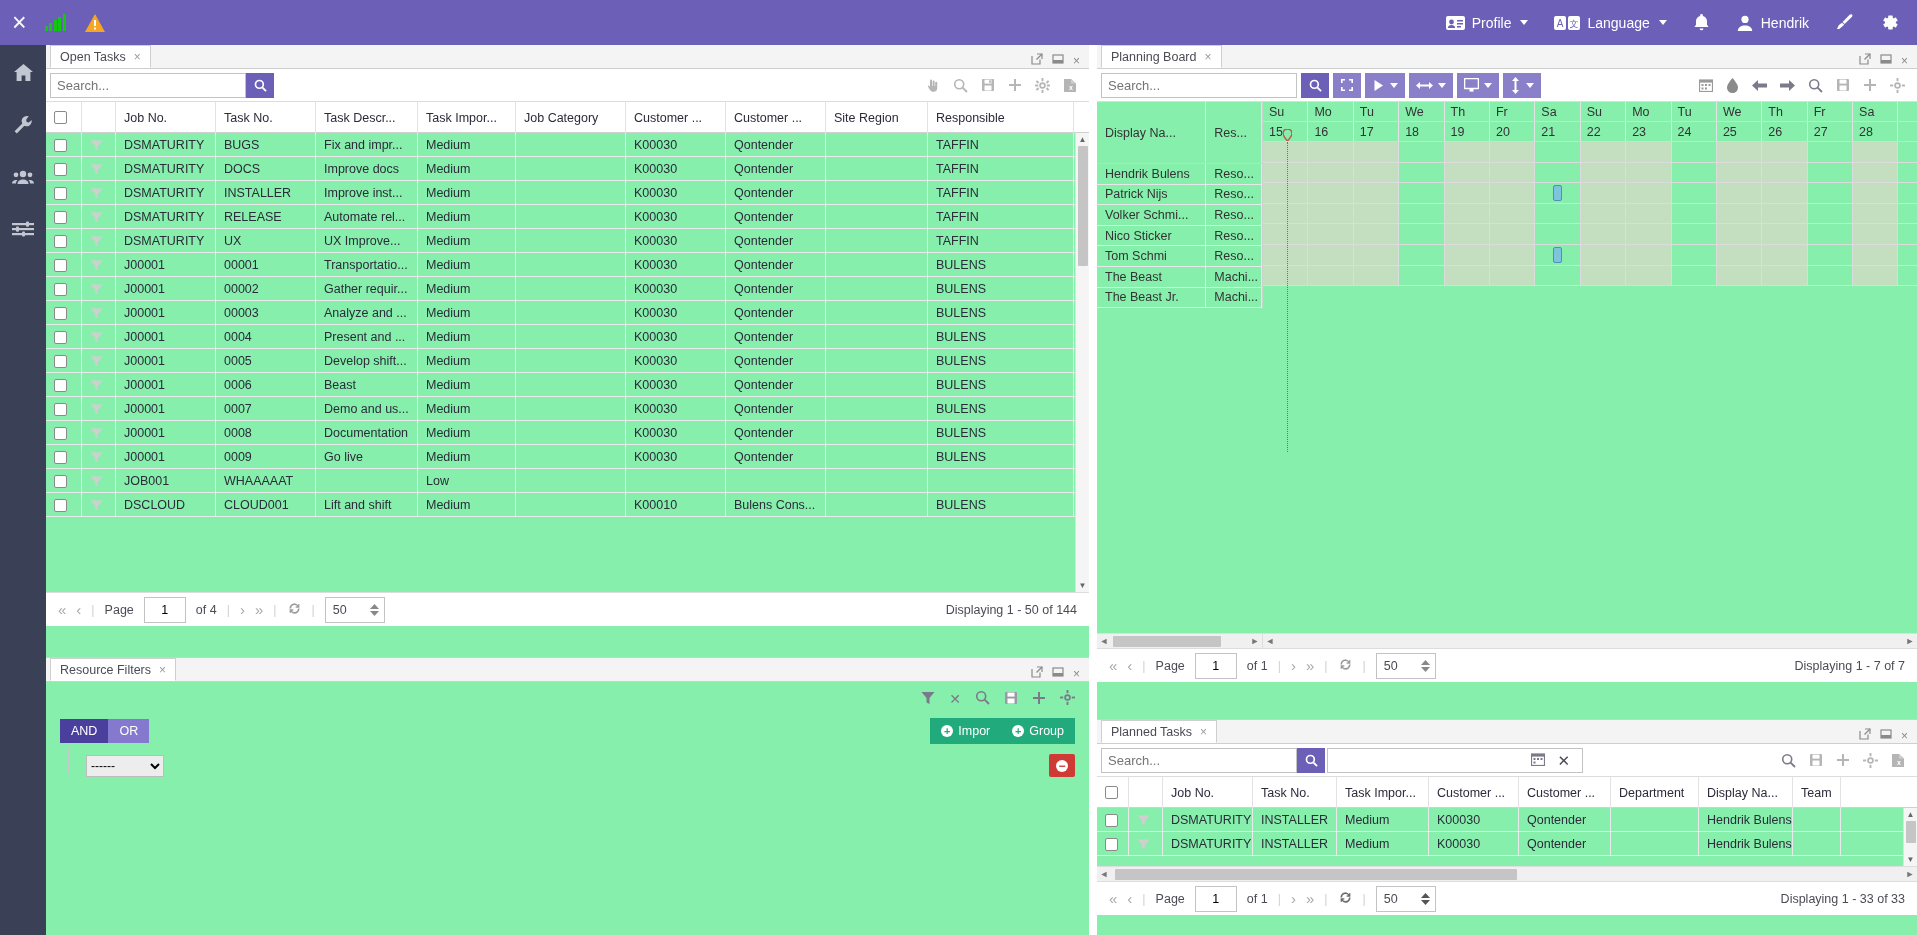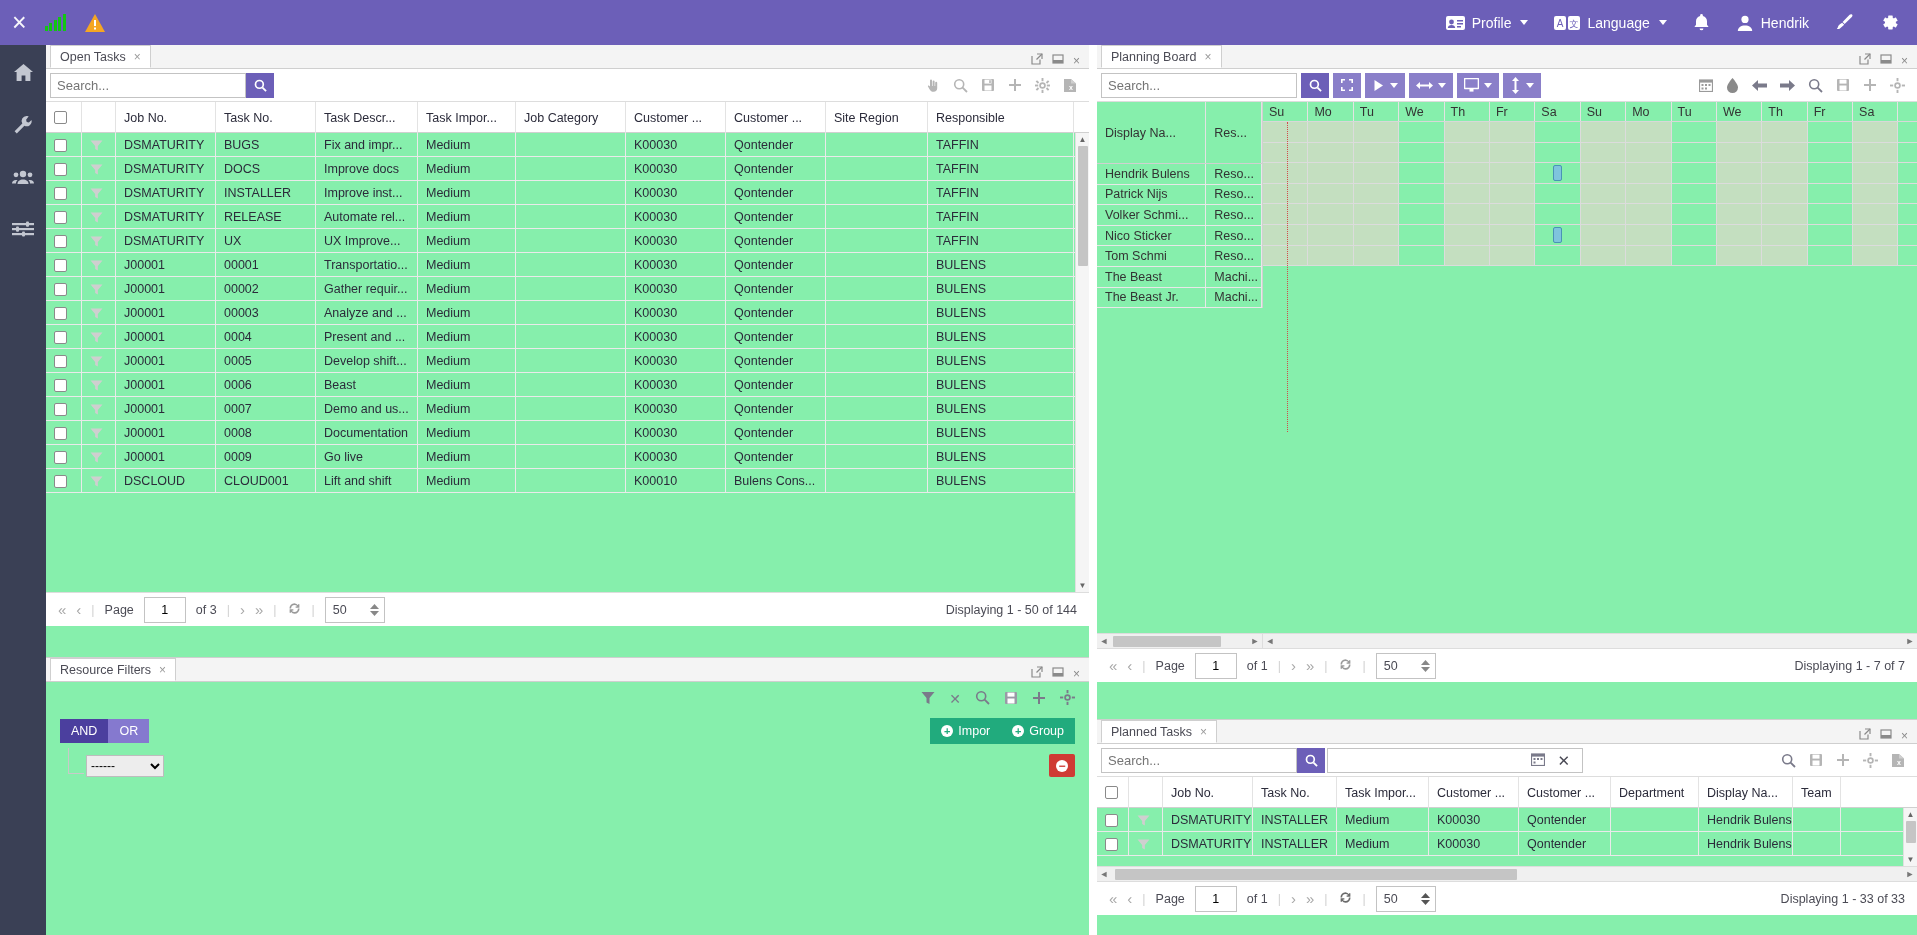--- a/index.html
+++ b/index.html
@@ -640,20 +640,39 @@
           </div>
           <div class="grow">
             <div class="gc" style="width:36px">
               <span class="cbox"></span>
             </div>
             <div class="gc" style="width:34px">
               <svg class="funnel" viewBox="0 0 14 12">
                 <path d="M0.5 0.5h13l-5 6v5l-3-1.6V6.5z" fill="#cfcfcf"></path>
               </svg>
             </div>
+            <div class="gc" style="width:100px">JOB001</div>
+            <div class="gc" style="width:100px">WHAAAAAT</div>
+            <div class="gc" style="width:102px"></div>
+            <div class="gc" style="width:98px">Low</div>
+            <div class="gc" style="width:110px"></div>
+            <div class="gc" style="width:100px"></div>
+            <div class="gc" style="width:100px"></div>
+            <div class="gc" style="width:102px"></div>
+            <div class="gc" style="width:146px"></div>
+          </div>
+          <div class="grow">
+            <div class="gc" style="width:36px">
+              <span class="cbox"></span>
+            </div>
+            <div class="gc" style="width:34px">
+              <svg class="funnel" viewBox="0 0 14 12">
+                <path d="M0.5 0.5h13l-5 6v5l-3-1.6V6.5z" fill="#cfcfcf"></path>
+              </svg>
+            </div>
             <div class="gc" style="width:100px">DSCLOUD</div>
             <div class="gc" style="width:100px">CLOUD001</div>
             <div class="gc" style="width:102px">Lift and shift</div>
             <div class="gc" style="width:98px">Medium</div>
             <div class="gc" style="width:110px"></div>
             <div class="gc" style="width:100px">K00010</div>
             <div class="gc" style="width:100px">Bulens Cons...</div>
             <div class="gc" style="width:102px"></div>
             <div class="gc" style="width:146px">BULENS</div>
           </div>
@@ -664,21 +683,21 @@
         <div class="vs-arrow" style="position:absolute;bottom:0;width:100%;">▼</div>
       </div>
     </div>
 
     <div class="pager">
       <span class="pg-ic">«</span>
       <span class="pg-ic">‹</span>
       <span class="pg-sep">|</span>
       <span>Page</span>
       <input class="pg-input" value="1" id="ot-page" style="">
-      <span>of 3</span>
+      <span>of 4</span>
       <span class="pg-sep">|</span>
       <span class="pg-ic">›</span>
       <span class="pg-ic">»</span>
       <span class="pg-sep">|</span>
       <span class="pg-ic">
         <svg width="15" height="15" viewBox="0 0 16 16">
             <path d="M8 2.4A5.6 5.6 0 002.6 8h1.8A3.8 3.8 0 018 4.2a3.8 3.8 0 013 1.5l-1.8.1v1.5h4V3.4h-1.5l.1 1.2A5.6 5.6 0 008 2.4z" fill="#9a9a9a"></path>
             <path d="M8 13.6A5.6 5.6 0 0013.4 8h-1.8A3.8 3.8 0 018 11.8a3.8 3.8 0 01-3-1.5l1.8-.1V8.7h-4v3.9h1.5l-.1-1.2A5.6 5.6 0 008 13.6z" fill="#9a9a9a"></path>
           </svg>
       </span>
@@ -965,20 +984,38 @@
             <div style="width: 45.4px;">Fr</div>
             <div style="width: 45.4px;">Sa</div>
             <div style="width: 45.4px;">Su</div>
             <div style="width: 45.4px;">Mo</div>
             <div style="width: 45.4px;">Tu</div>
             <div style="width: 45.4px;">We</div>
             <div style="width: 45.4px;">Th</div>
             <div style="width: 45.4px;">Fr</div>
             <div style="width: 45.4px;">Sa</div>
           </div>
+        <div class="gr-dom" id="gr-dom">
+            <div style="width: 45.4px;">15<span class="nowpin" style="left: 20px; top: 7px;"><svg width="9" height="12" viewBox="0 0 9 12">
+                  <path d="M4.5 0a4.5 4.5 0 00-4.5 4.5C0 7 4.5 12 4.5 12S9 7 9 4.5A4.5 4.5 0 004.5 0z" fill="none" stroke="#d24a4a" stroke-width="1.4"></path>
+                </svg></span></div>
+            <div style="width: 45.4px;">16</div>
+            <div style="width: 45.4px;">17</div>
+            <div style="width: 45.4px;">18</div>
+            <div style="width: 45.4px;">19</div>
+            <div style="width: 45.4px;">20</div>
+            <div style="width: 45.4px;">21</div>
+            <div style="width: 45.4px;">22</div>
+            <div style="width: 45.4px;">23</div>
+            <div style="width: 45.4px;">24</div>
+            <div style="width: 45.4px;">25</div>
+            <div style="width: 45.4px;">26</div>
+            <div style="width: 45.4px;">27</div>
+            <div style="width: 45.4px;">28</div>
+          </div>
         <div class="gantt-body" id="gantt-body" style="height:310px;">
             <div class="gb-row">
               <div class="gb-cell work" style="width: 45.4px;"></div>
               <div class="gb-cell work" style="width: 45.4px;"></div>
               <div class="gb-cell work" style="width: 45.4px;"></div>
               <div class="gb-cell" style="width: 45.4px;"></div>
               <div class="gb-cell work" style="width: 45.4px;"></div>
               <div class="gb-cell work" style="width: 45.4px;"></div>
               <div class="gb-cell" style="width: 45.4px;"></div>
               <div class="gb-cell work" style="width: 45.4px;"></div>

